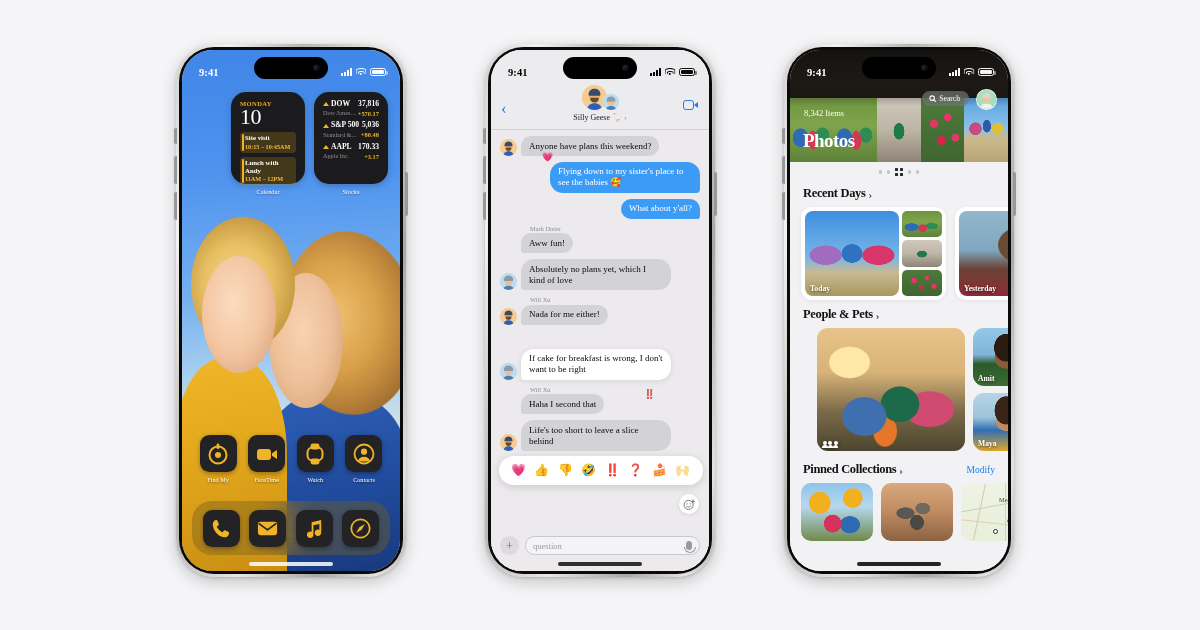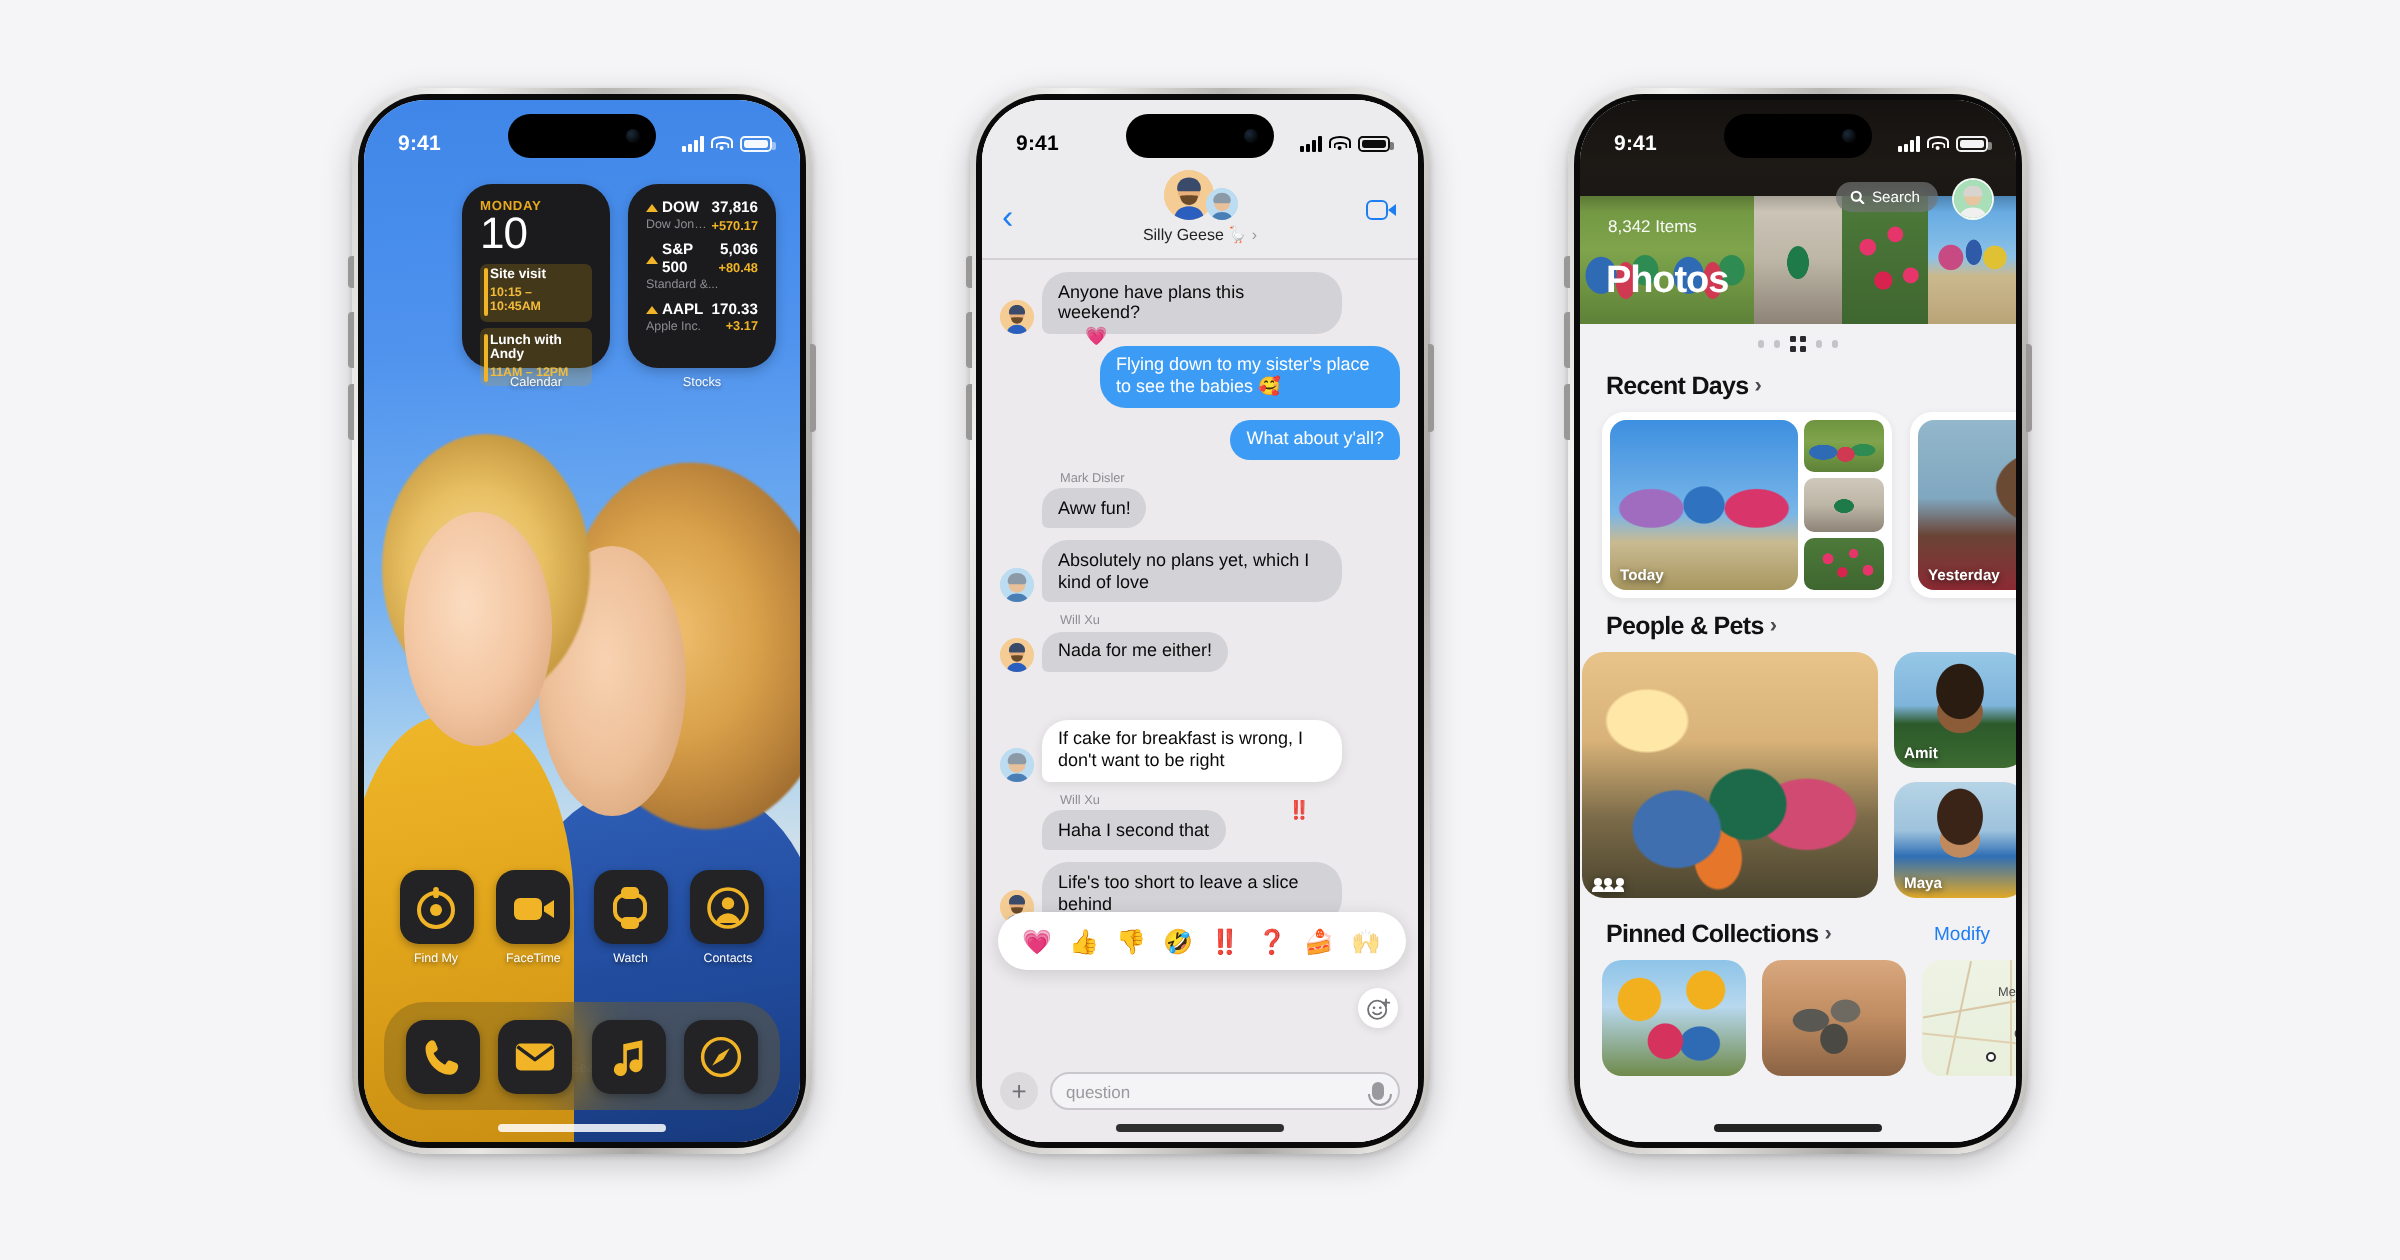--- a/index.html
+++ b/index.html
@@ -2,21 +2,21 @@
 <html><head>
 <meta charset="utf-8">
 <style>
   * { margin:0; padding:0; box-sizing:border-box; }
   html,body { width:1200px; height:630px; overflow:hidden; }
   body {
     background:#f5f5f7;
     font-family:"Liberation Sans", sans-serif;
     -webkit-font-smoothing:antialiased;
   }
-  .stage { position:relative; width:1200px; height:630px; }
+  .stage { position:relative; width:1200px; height:630px;font-family:Liberation Serif, serif; }
 
   
   .phone { position:absolute; width:230px; height:533px; }
   .phone-outer {
     position:absolute; inset:0;
     border-radius:38px;
     background:linear-gradient(105deg,#cfcfcf 0%,#f2f2f0 14%,#b9b7b4 34%,#e8e7e4 55%,#a9a7a4 76%,#e4e3e0 92%,#b5b3b0 100%);
     box-shadow:0 5px 16px rgba(0,0,0,.20), 0 1px 3px rgba(0,0,0,.16);
   }
   .phone-bezel {
@@ -253,21 +253,21 @@
   .cardrow { display:flex; gap:9px; padding:0 11px; }
   .daycard { background:#fff; border-radius:11px; padding:4px; box-shadow:0 1px 4px rgba(0,0,0,.07);
     display:flex; gap:3px; flex:0 0 auto; }
   .daycard.c1 { width:145px; height:93px; }
   .daycard.c2 { width:145px; height:93px; }
   .dc-main { flex:1; border-radius:8px; overflow:hidden; position:relative; }
   .dc-side { width:40px; display:flex; flex-direction:column; gap:3px; }
   .dc-side > div { flex:1; border-radius:5px; overflow:hidden; position:relative; }
   .tagtxt { position:absolute; left:5px; bottom:3px; color:#fff; font-size:7.6px;
     font-weight:bold; text-shadow:0 1px 3px rgba(0,0,0,.6); z-index:5; }
-  .pp-row { display:flex; gap:8px; padding:0 1px; }
+  .pp-row { display:flex; gap:8px; padding:0 27px; }
   .pp-big { width:148px; height:123px; border-radius:11px; overflow:hidden; position:relative;
     flex:0 0 auto; }
   .pp-col { display:flex; flex-direction:column; gap:7px; flex:0 0 auto; }
   .pp-sm { width:66px; height:58px; border-radius:11px; overflow:hidden; position:relative; }
   .grp-icon { position:absolute; left:6px; bottom:6px; z-index:5; display:flex; gap:1.4px;
     filter:drop-shadow(0 1px 2px rgba(0,0,0,.5)); }
   .grp-icon i { width:4px; height:4px; border-radius:50%; background:#fff; display:block;
     position:relative; }
   .grp-icon i::after { content:""; position:absolute; left:-.6px; top:4.2px; width:5.2px;
     height:3px; background:#fff; border-radius:2.5px 2.5px 0 0; }

